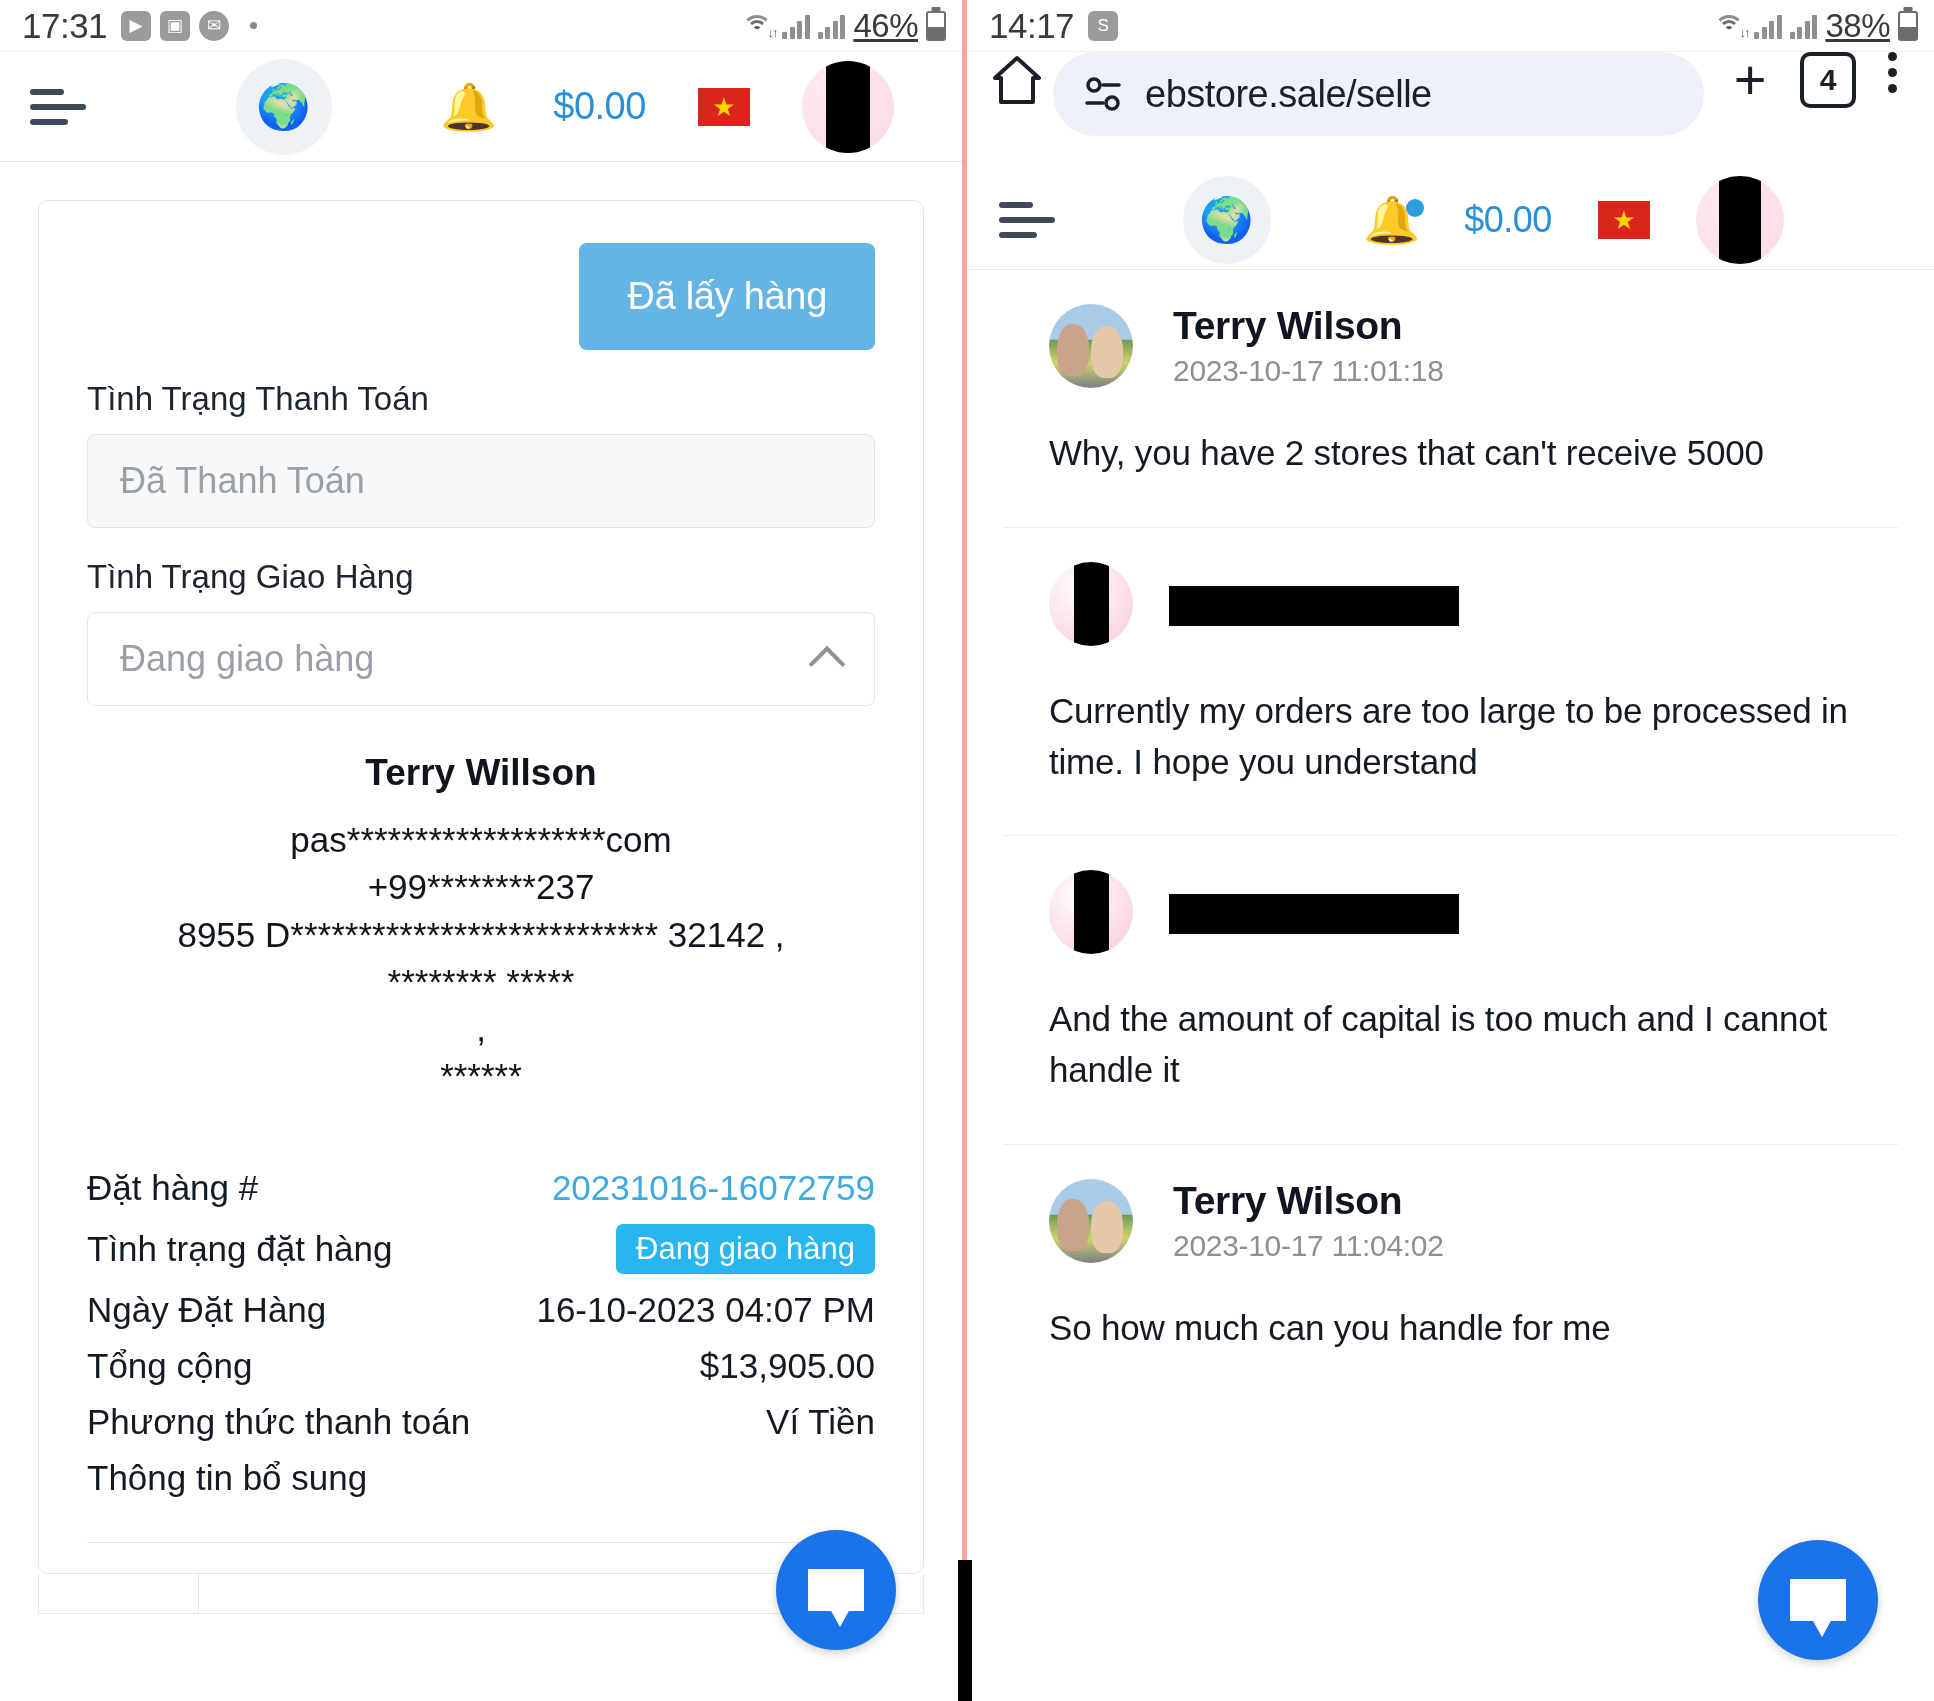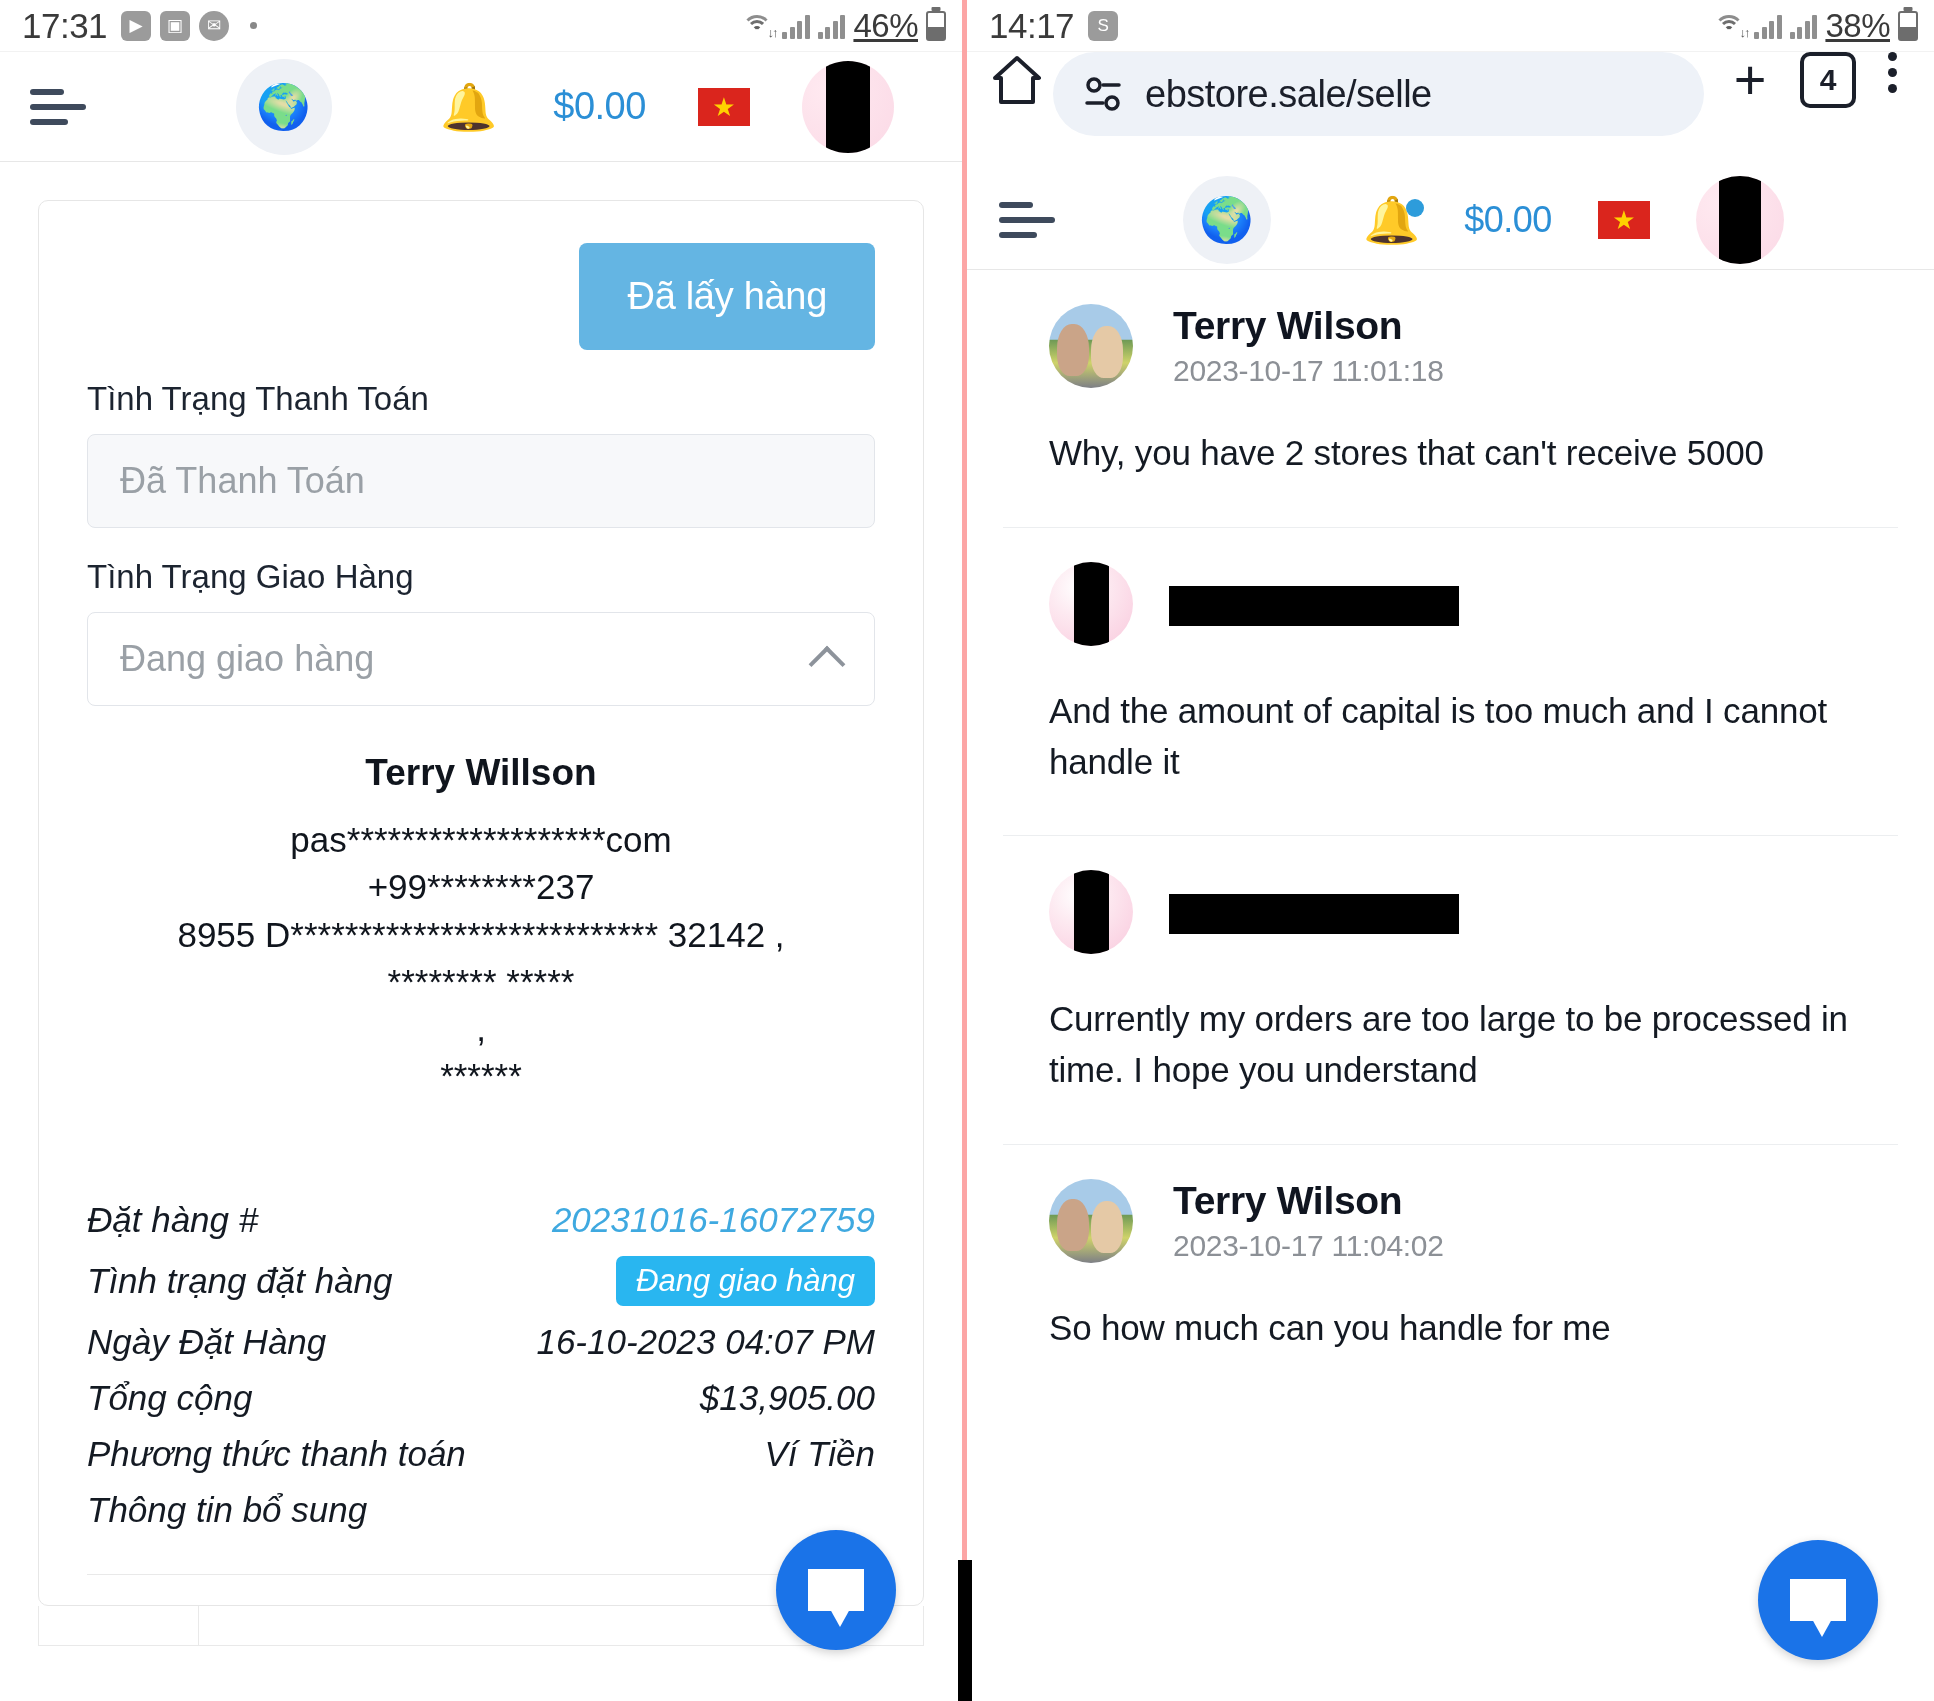--- a/index.html
+++ b/index.html
@@ -113,21 +113,21 @@
     transform: translateY(-30%) rotate(45deg);
   }
   .cust {
     text-align:center; margin-top: 46px; color:#10151d;
   }
   .cust-name { font-size: 37px; font-weight:700; margin-bottom: 22px;}
   .cust-line { font-size: 35px; line-height: 1.35; word-break: break-all;}
   .cust-line.comma { letter-spacing:0; }
 
   
-  .details { margin-top: 92px; font-style: italic; }
+  .details { margin-top: 60px; }
   .drow {
     display:flex; align-items:center; justify-content:space-between;
     padding: 8px 0; min-height: 52px;
   }
   .dlabel { font-size: 35px; color:#141a23; }
   .dval { font-size: 35px; color:#141a23; text-align:right; }
   .dval.link { color:#3fa9e0; }
   .pill {
     background:#29b6f0; color:#fff; border-radius:7px;
     padding: 7px 20px; font-size: 31px; display:inline-block;
@@ -446,37 +446,37 @@
           <div class="msg-body">Why, you have 2 stores that can't receive 5000</div>
         </div>
 
         <div class="msg">
           <div class="msg-head">
             <span class="ava blossom">
                 <span class="redact"></span>
               </span>
             <span class="msg-meta">
               <span class="msg-name redacted"></span>
-              <span class="msg-time">2023-10-17 11:03:48</span>
+              <span class="msg-time">2023-10-17 11:03:09</span>
             </span>
           </div>
-          <div class="msg-body">And the amount of capital is too much and I cannot handle it</div>
+          <div class="msg-body">Currently my orders are too large to be processed in time. I hope you understand</div>
         </div>
 
         <div class="msg">
           <div class="msg-head">
             <span class="ava blossom">
                 <span class="redact"></span>
               </span>
             <span class="msg-meta">
               <span class="msg-name redacted"></span>
-              <span class="msg-time">2023-10-17 11:03:09</span>
+              <span class="msg-time">2023-10-17 11:03:48</span>
             </span>
           </div>
-          <div class="msg-body">Currently my orders are too large to be processed in time. I hope you understand</div>
+          <div class="msg-body">And the amount of capital is too much and I cannot handle it</div>
         </div>
 
         <div class="msg">
           <div class="msg-head">
             <span class="ava couple"></span>
             <span class="msg-meta">
               <span class="msg-name">Terry Wilson</span>
               <span class="msg-time">2023-10-17 11:04:02</span>
             </span>
           </div>

